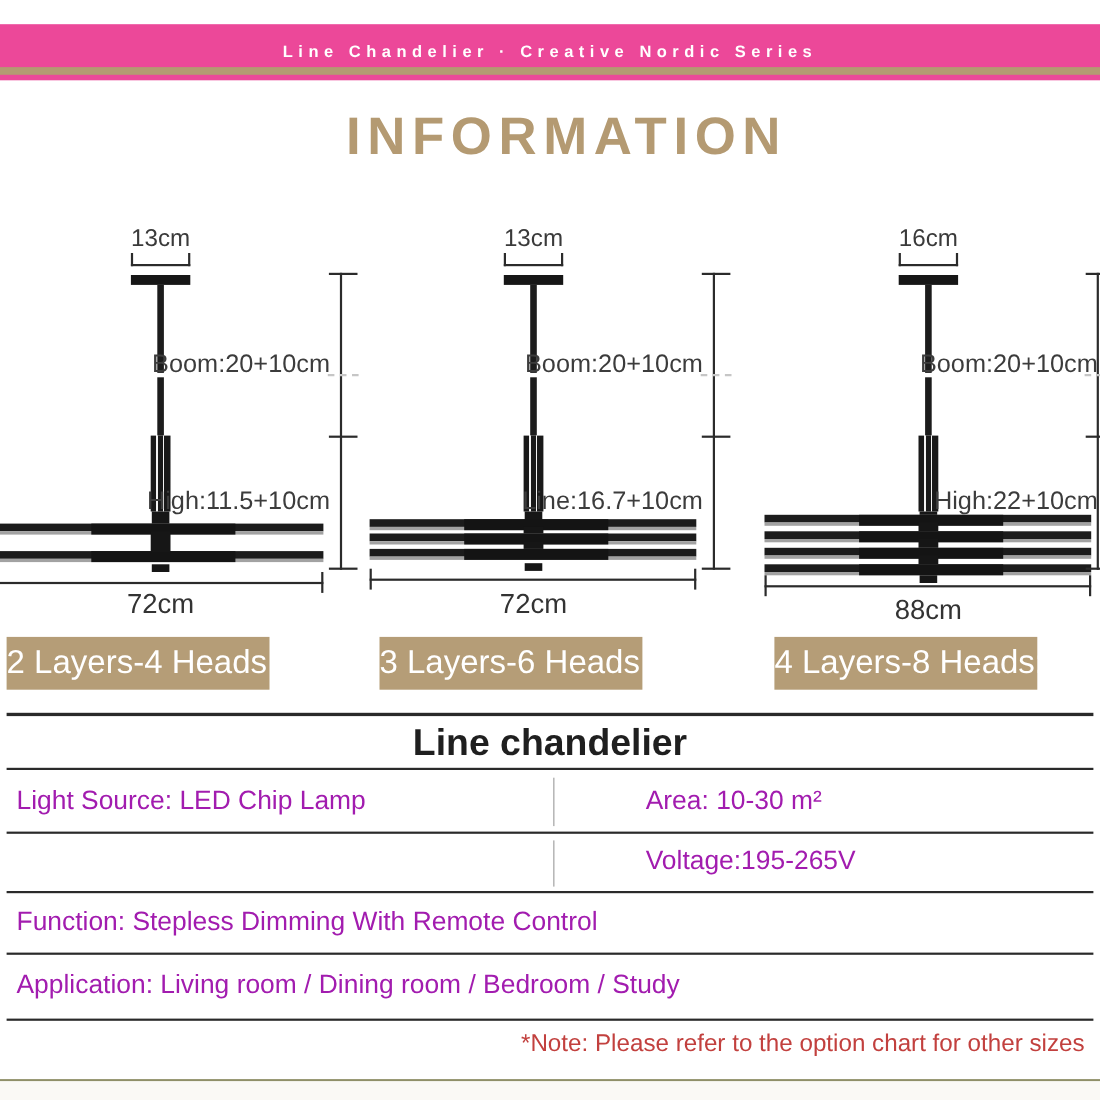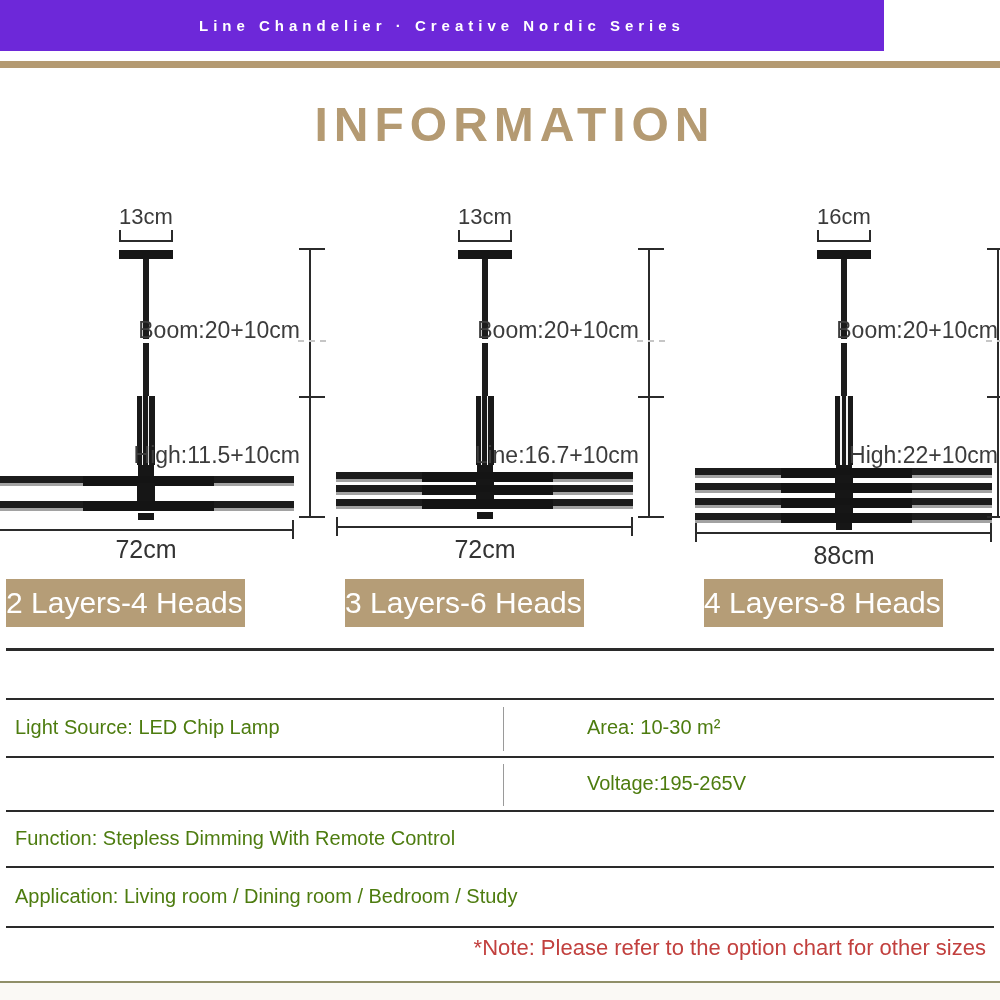--- a/index.html
+++ b/index.html
@@ -1,20 +1,20 @@
 <!DOCTYPE html>
 <html><head>
 <meta charset="utf-8">
 <style>
   html,body{margin:0;padding:0;background:#fff;}
   .canvas{position:relative;width:1000px;height:1000px;background:#ffffff;overflow:hidden;
           font-family:"Liberation Sans", sans-serif;}
 
   
-  .banner{position:absolute;left:0;top:0;width:884px;height:51px;background:#6d28d9;}
+  .banner{position:absolute;left:0;top:22px;width:1000px;height:51px;background:#ec4899;}
   .banner-title{display:block;width:100%;height:51px;line-height:51px;text-align:center;
                 color:#ffffff;font-size:15px;font-weight:bold;letter-spacing:5px;}
   .banner-strip{position:absolute;left:0;top:61px;width:1000px;height:7px;background:#b49a72;}
 
   
   .info-title{position:absolute;left:0;top:84px;width:1000px;height:52px;line-height:52px;
               text-align:center;color:#b49a72;font-size:48px;font-weight:bold;letter-spacing:6px;margin:15px;}
 
   
   .diagram{position:absolute;top:200px;width:330px;height:450px;}
@@ -69,21 +69,21 @@
   .d3 .width-label{top:341px;}
 
   .size-label{position:absolute;left:25px;top:379px;width:239px;height:48px;line-height:48px;
               background:#b59d77;color:#ffffff;font-size:30px;text-align:center;white-space:nowrap;}
 
   
   .tline{position:absolute;left:6px;right:6px;height:2px;background:#2a2a2a;}
   .tl-top{top:648px;height:3px}.tl-1{top:698px}.tl-2{top:756px}.tl-3{top:810px}.tl-4{top:866px}.tl-5{top:926px}
   .table-title{position:absolute;left:0;top:654px;width:1000px;height:42px;line-height:42px;
                text-align:center;font-size:34px;font-weight:bold;color:#1f1f1f;margin:0;}
-  .cell{position:absolute;font-size:20px;color:#4d7c0f;white-space:nowrap;}
+  .cell{position:absolute;font-size:24px;color:#a21caf;white-space:nowrap;}
   .c-l1{left:15px;top:699px;height:57px;line-height:57px;}
   .c-r1{left:587px;top:699px;height:57px;line-height:57px;}
   .c-l2{left:15px;top:756px;height:54px;line-height:54px;}
   .c-r2{left:587px;top:756px;height:54px;line-height:54px;}
   .c-f3{left:15px;top:810px;height:56px;line-height:56px;}
   .c-f4{left:15px;top:866px;height:44px;line-height:60px;}
   .vdiv{position:absolute;left:503px;width:1px;background:#9a9a9a;}
   .v1{top:707px;height:44px}.v2{top:764px;height:42px}
   .note{position:absolute;right:14px;top:932px;height:32px;line-height:32px;
         font-size:22px;color:#c2403e;white-space:nowrap;}
@@ -213,20 +213,21 @@
       <span class="tk tk2"></span>
       <span class="tk tk3"></span>
       <span class="dash"></span>
     </div>
     <div class="bottom-bracket"></div>
     <div class="width-label">88cm</div>
     <div class="size-label">4 Layers-8 Heads:72W</div>
   </section>
 
   <div class="tline tl-top"></div>
+  <h2 class="table-title">Line chandelier</h2>
   <div class="tline tl-1"></div>
 
   <div class="cell c-l1">Light Source: LED Chip Lamp</div>
   <div class="vdiv v1"></div>
   <div class="cell c-r1">Area: 10-30 m²</div>
   <div class="tline tl-2"></div>
 
   <div class="vdiv v2"></div>
   <div class="cell c-r2">Voltage:195-265V</div>
   <div class="tline tl-3"></div>

